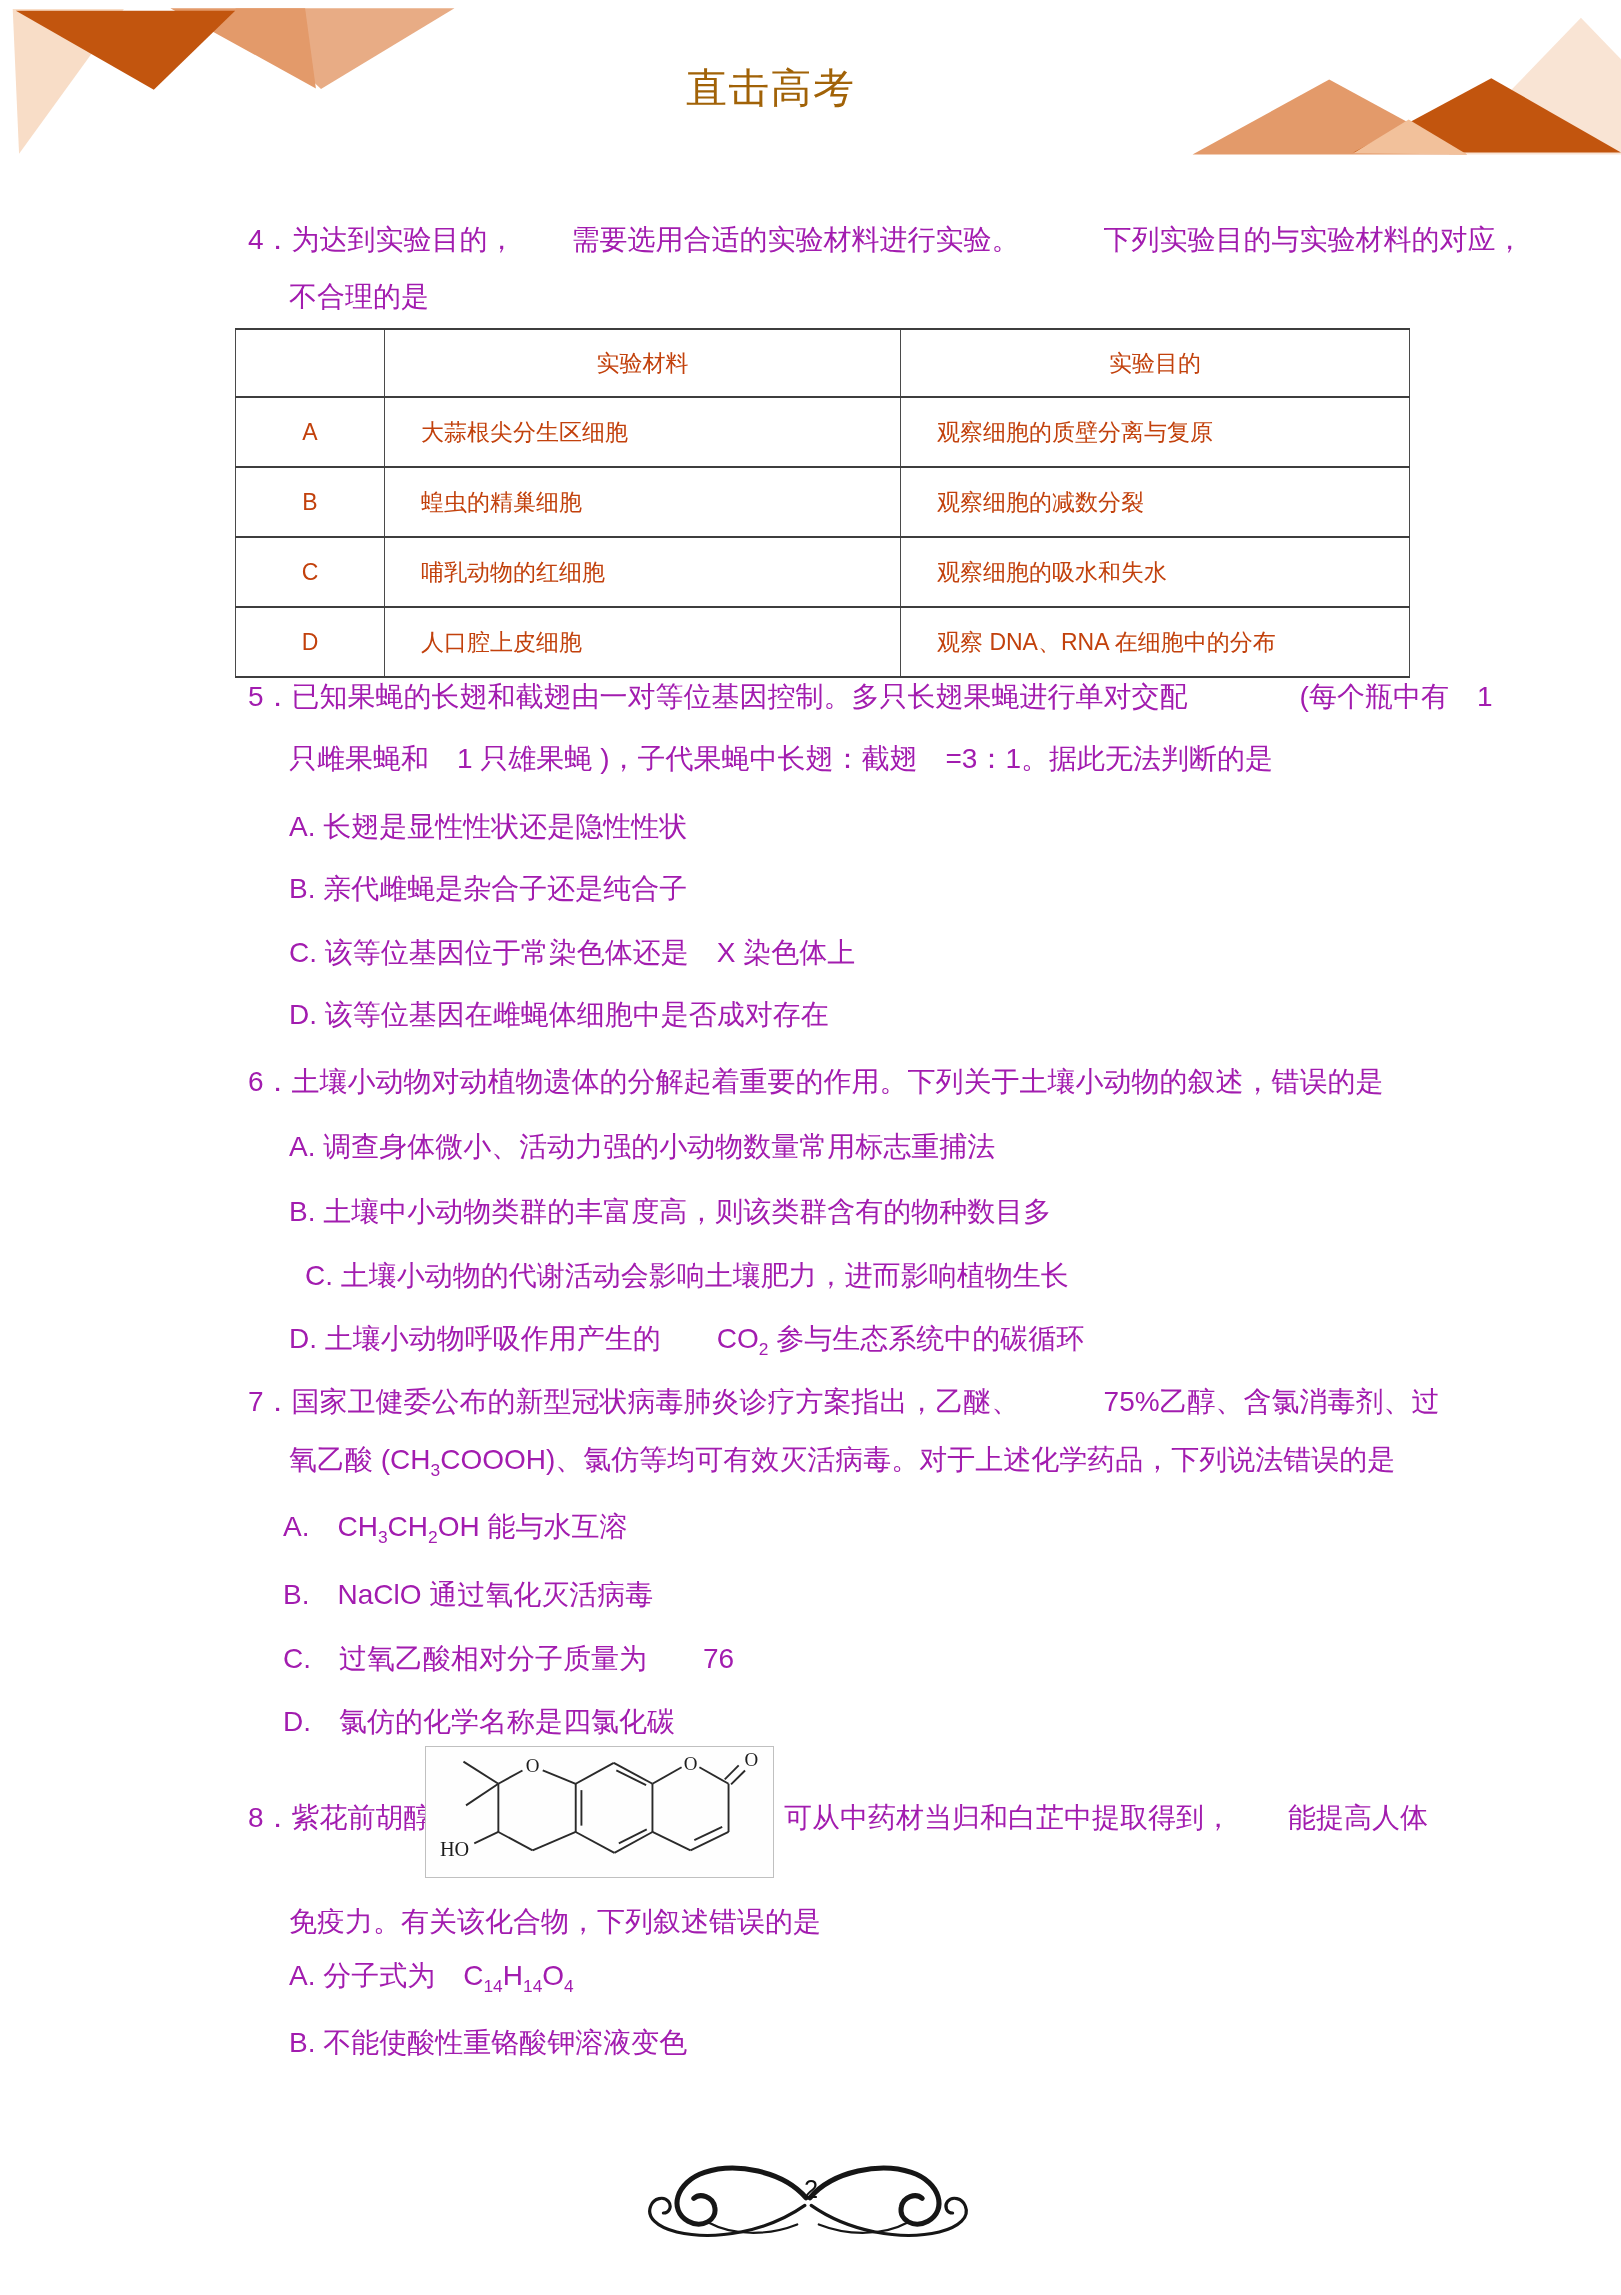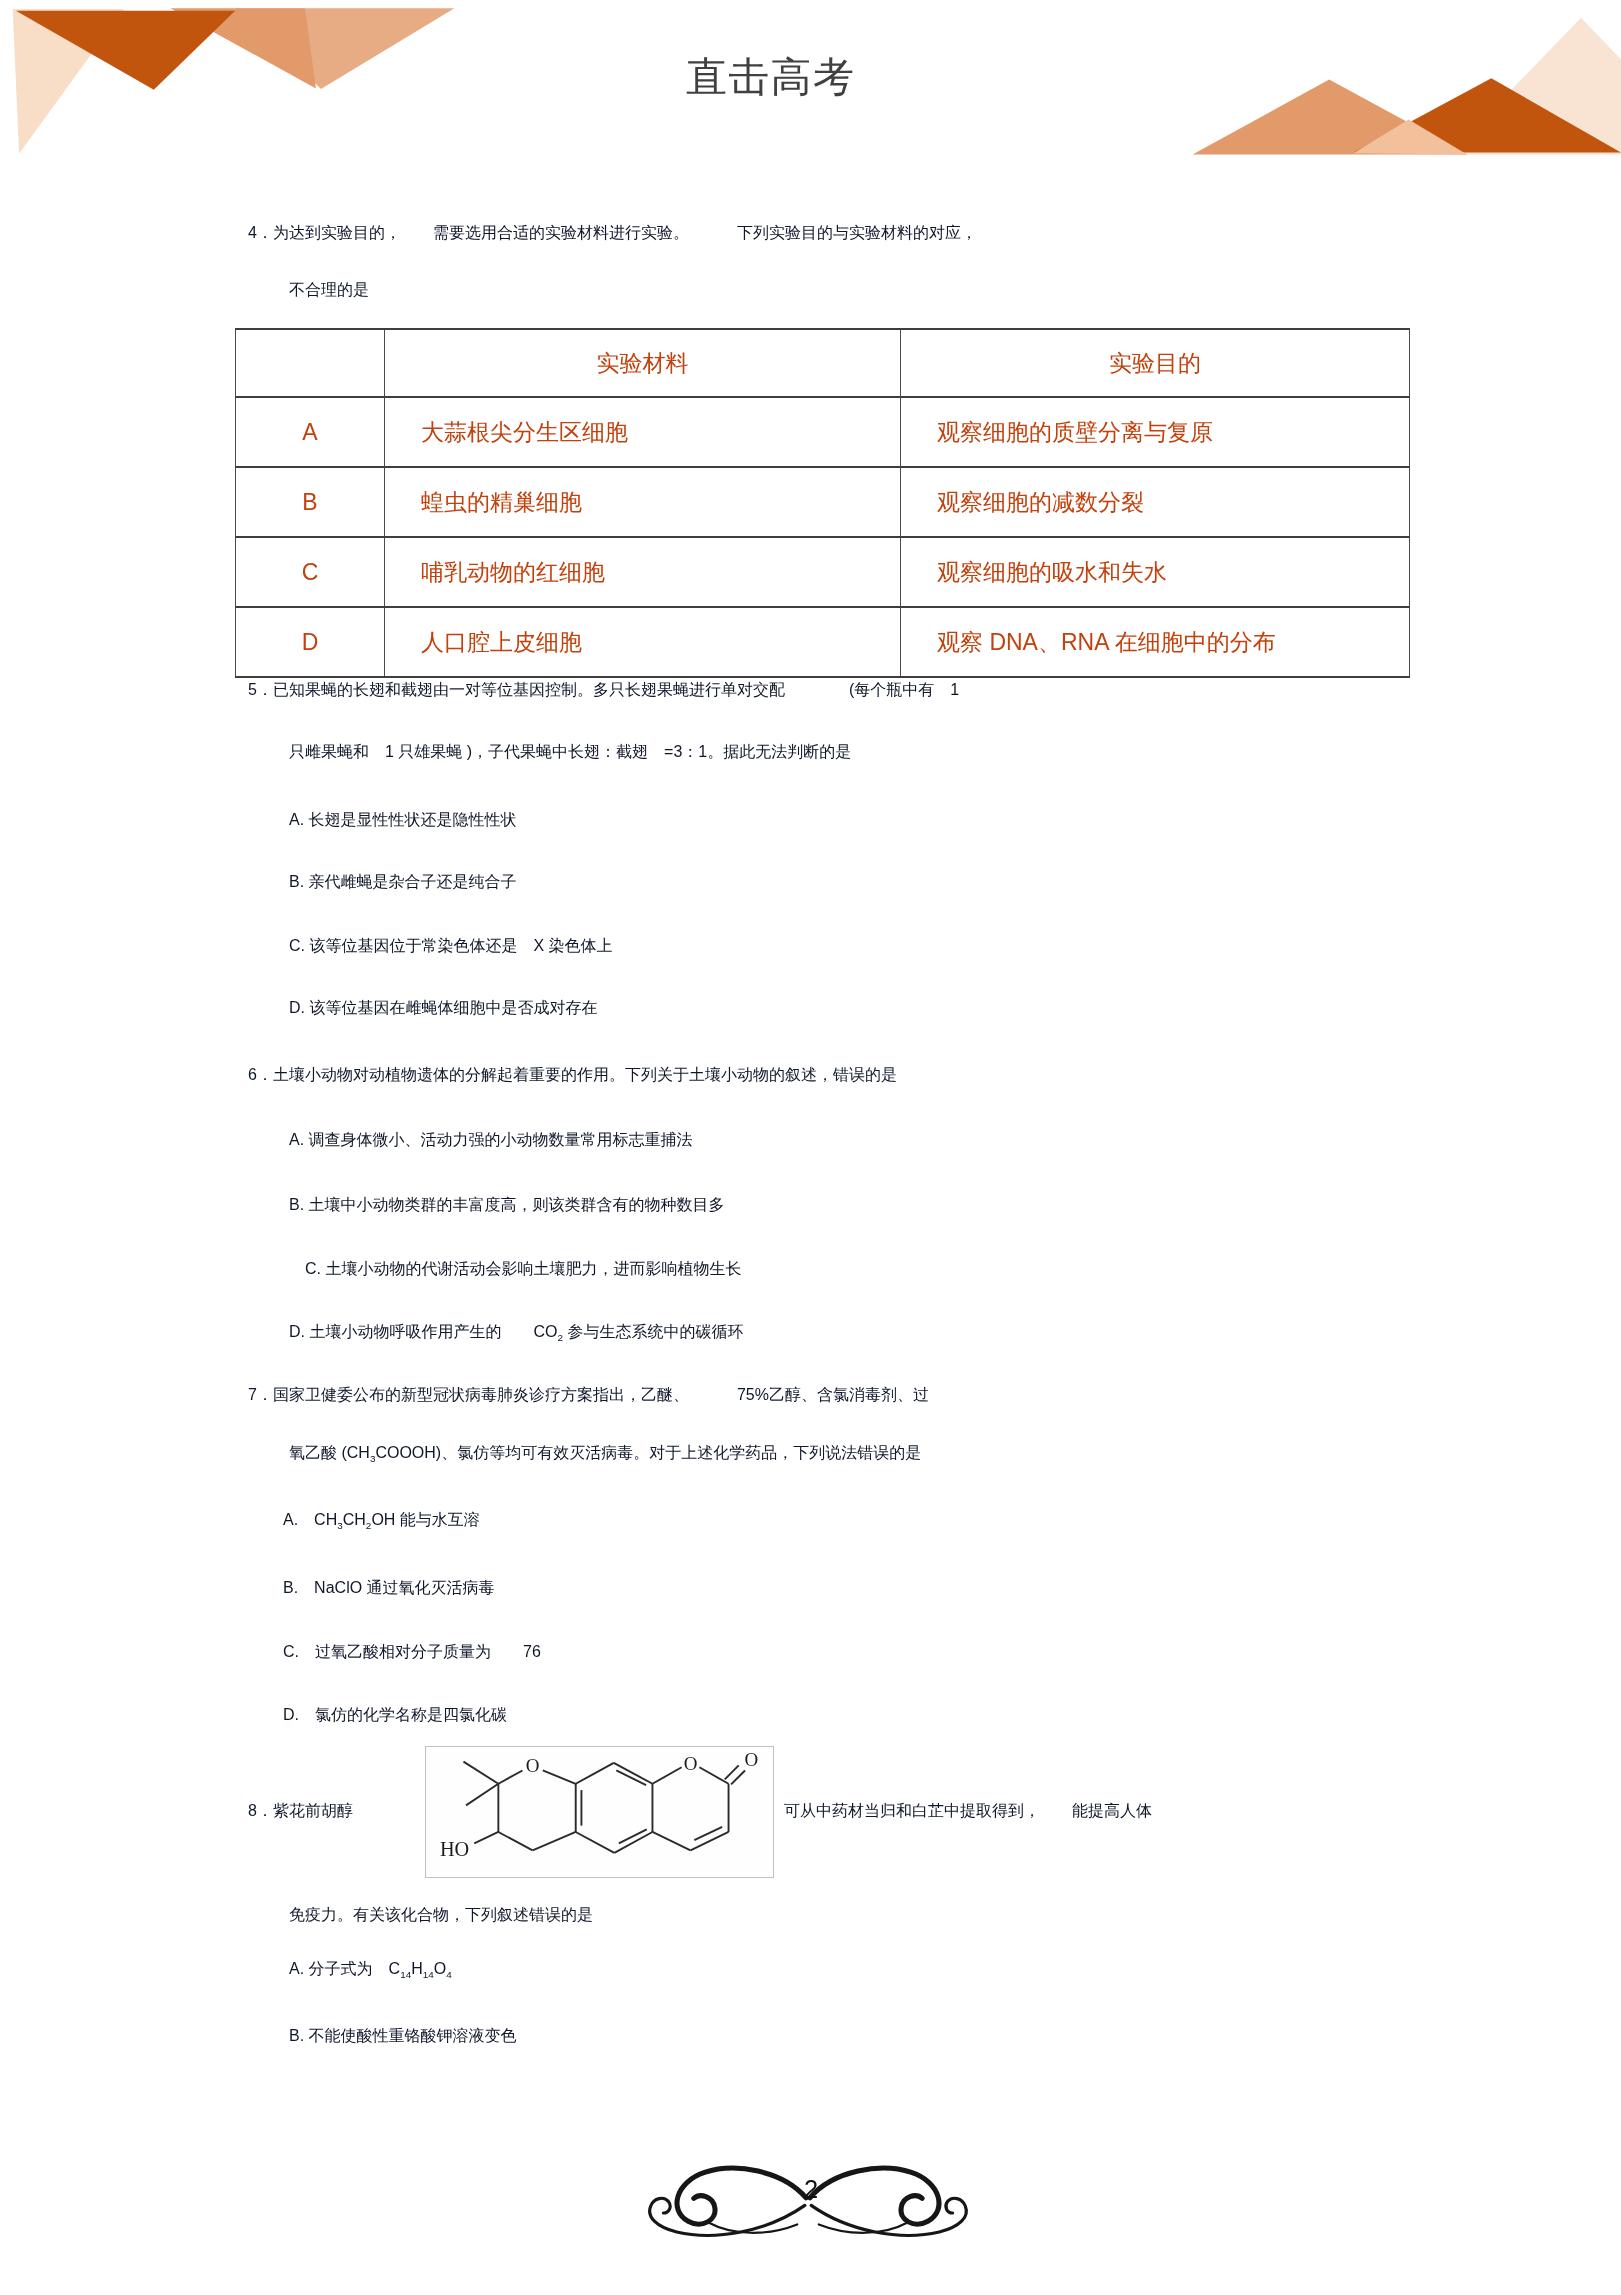--- a/index.html
+++ b/index.html
@@ -7,34 +7,34 @@
     position:relative;
     width:1622px;
     height:2295px;
     background:#ffffff;
     overflow:hidden;
     font-family:"Liberation Sans","DejaVu Sans",sans-serif;
     color:#161616;
   }
   .line{
     position:absolute;
-    font-size:16px;
+    font-size:28px;
     line-height:1.15;
     white-space:nowrap;
-    color:#0f172a;
+    color:#a21caf;
   }
   .line sub{font-size:0.62em;line-height:0;}
   .page-title{
     position:absolute;
-    left:686px;top:50px;
+    left:686px;top:61px;
     font-size:41px;
     letter-spacing:1.3px;
     white-space:nowrap;
     font-family:"Liberation Serif","DejaVu Serif",serif;
-    color:#404040;
+    color:#a16207;
   }
   table.qtable{
     position:absolute;
     left:235px;top:328px;
     width:1174px;
     border-collapse:collapse;
     table-layout:fixed;
     font-size:23px;
     color:#c2410c;
   }

